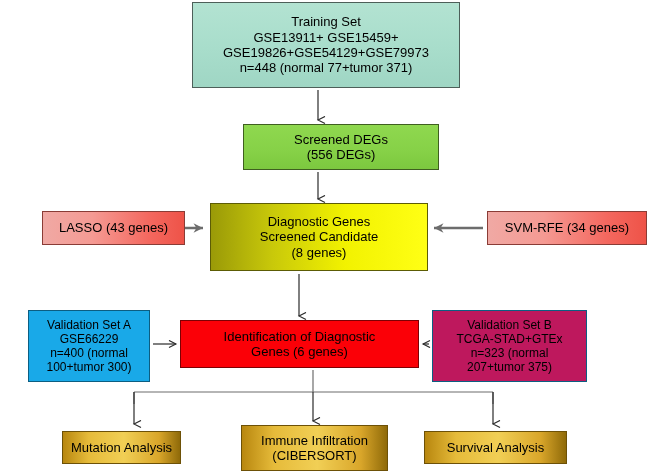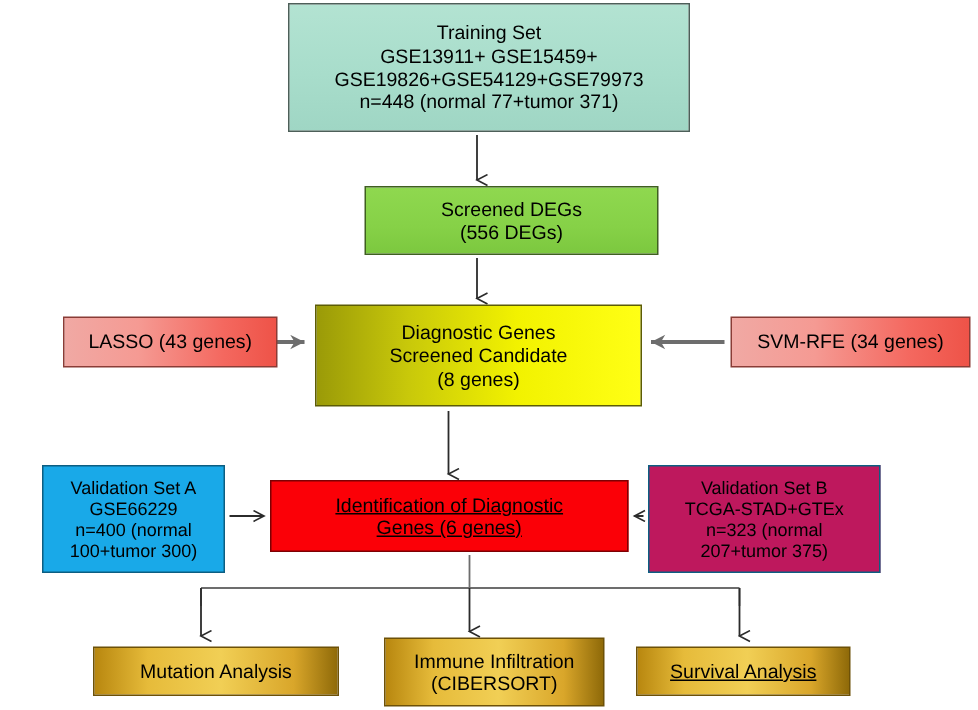--- a/index.html
+++ b/index.html
@@ -87,43 +87,41 @@
     background: #be185d;
     border: 1px solid #0c5e82;
     font-size: 12px;
   }
 
   .node-identification {
     left: 180px; top: 320px; width: 239px; height: 48px;
     background: #fb0007;
     border: 1px solid #7d0003;
     font-size: 13px;
-    text-decoration: underline;
   }
 
   .node-mutation {
-    left: 62px; top: 431px; width: 164px; height: 33px;
+    left: 62px; top: 431px; width: 119px; height: 33px;
     background: linear-gradient(90deg, #b8870f 0%, #e6bb3a 22%, #f1cf55 52%, #d9a62a 82%, #8f6a09 100%);
     border: 1px solid #6d5107;
     font-size: 13px;
   }
 
   .node-immune {
-    left: 256px; top: 425px; width: 147px; height: 46px;
+    left: 241px; top: 425px; width: 147px; height: 46px;
     background: linear-gradient(90deg, #b8870f 0%, #e6bb3a 22%, #f1cf55 52%, #d9a62a 82%, #8f6a09 100%);
     border: 1px solid #6d5107;
     font-size: 13px;
   }
 
   .node-survival {
     left: 424px; top: 431px; width: 143px; height: 33px;
     background: linear-gradient(90deg, #b8870f 0%, #e6bb3a 22%, #f1cf55 52%, #d9a62a 82%, #8f6a09 100%);
     border: 1px solid #6d5107;
     font-size: 13px;
-    text-decoration: underline;
   }
 
   
   #connectors {
     position: absolute;
     left: 0; top: 0;
     width: 652px; height: 473px;
     pointer-events: none;
   }
 </style>

